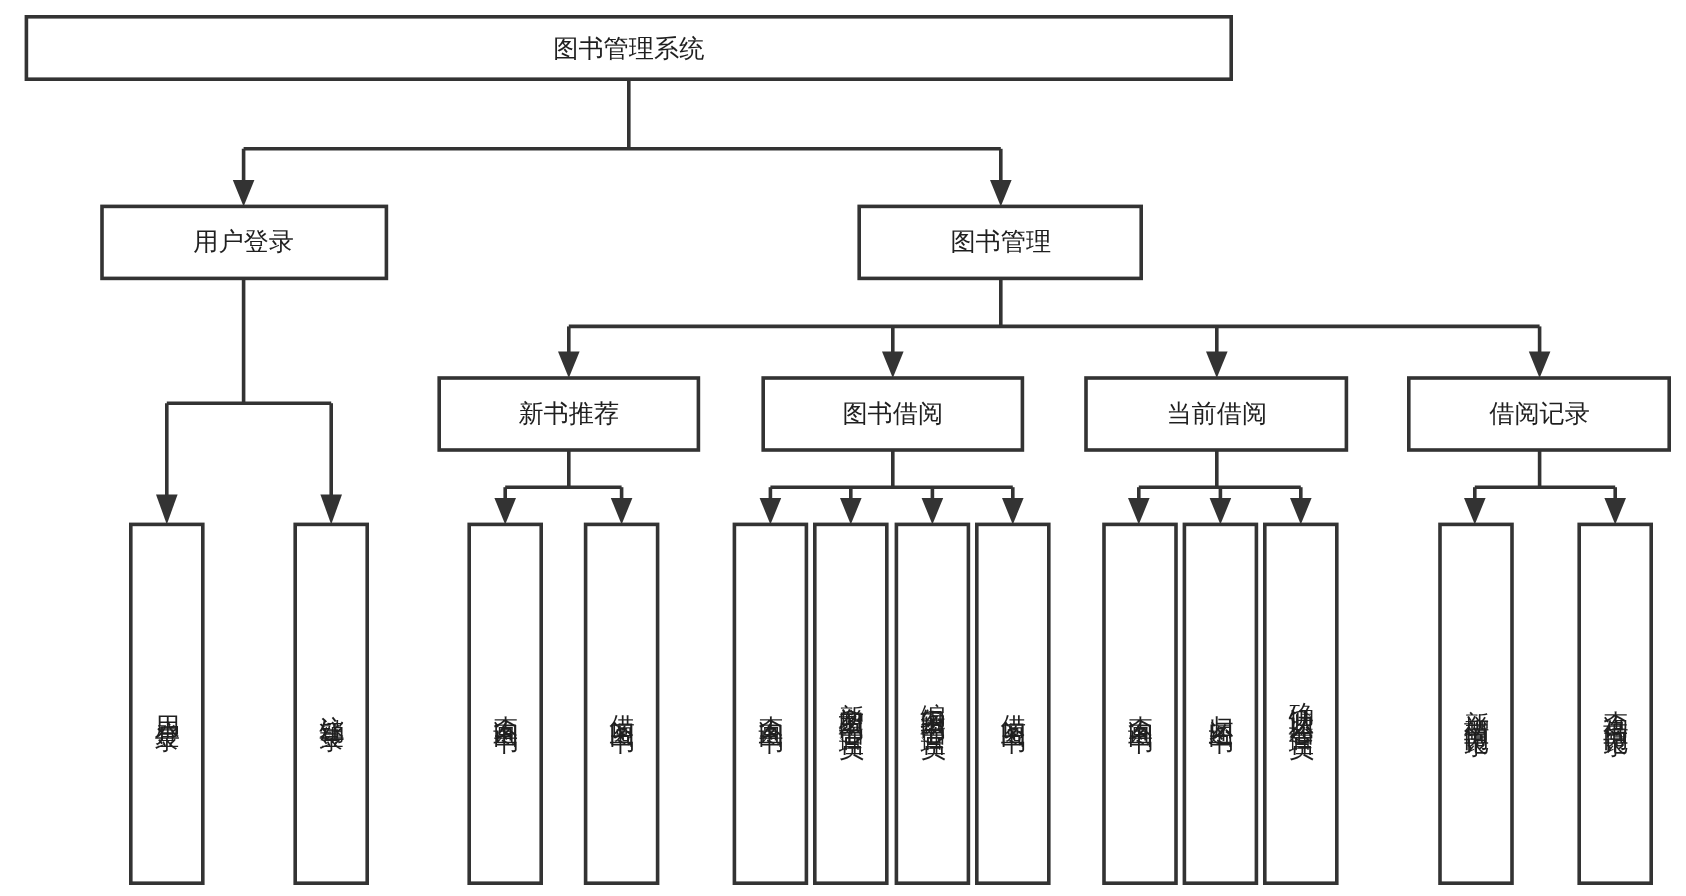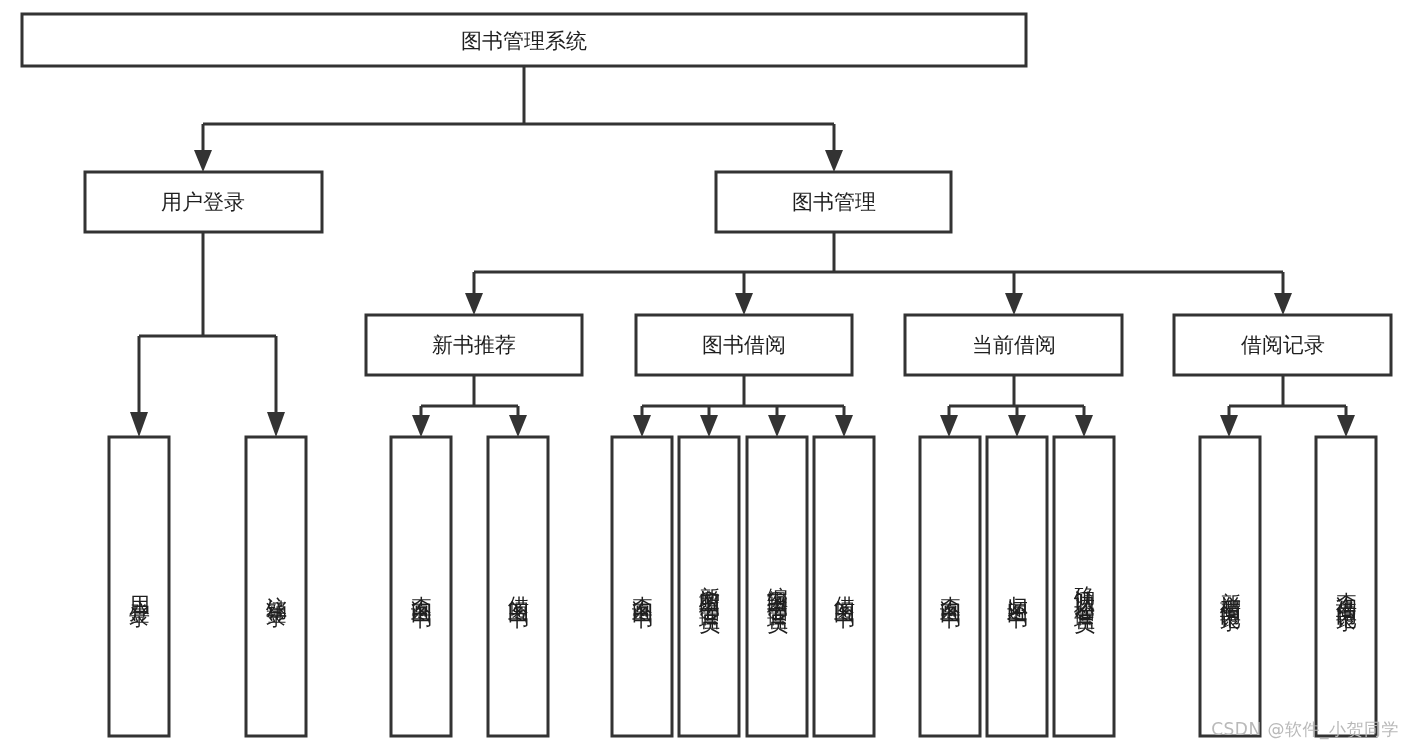--- a/index.html
+++ b/index.html
@@ -311,15 +311,14 @@
       <rect class="node-rect" x="1312" y="437" width="60" height="299"></rect>
       <foreignObject x="1312" y="437" width="60" height="299">
         <div xmlns="http://www.w3.org/1999/xhtml" class="vlabel-wrap">
           <div class="vlabel">查询借阅记录</div>
         </div>
       </foreignObject>
     </g>
 
   </svg>
 
-  <div class="watermark">CSDN @软件_小贺同学</div>
 
 </div>
 
 </body></html>

